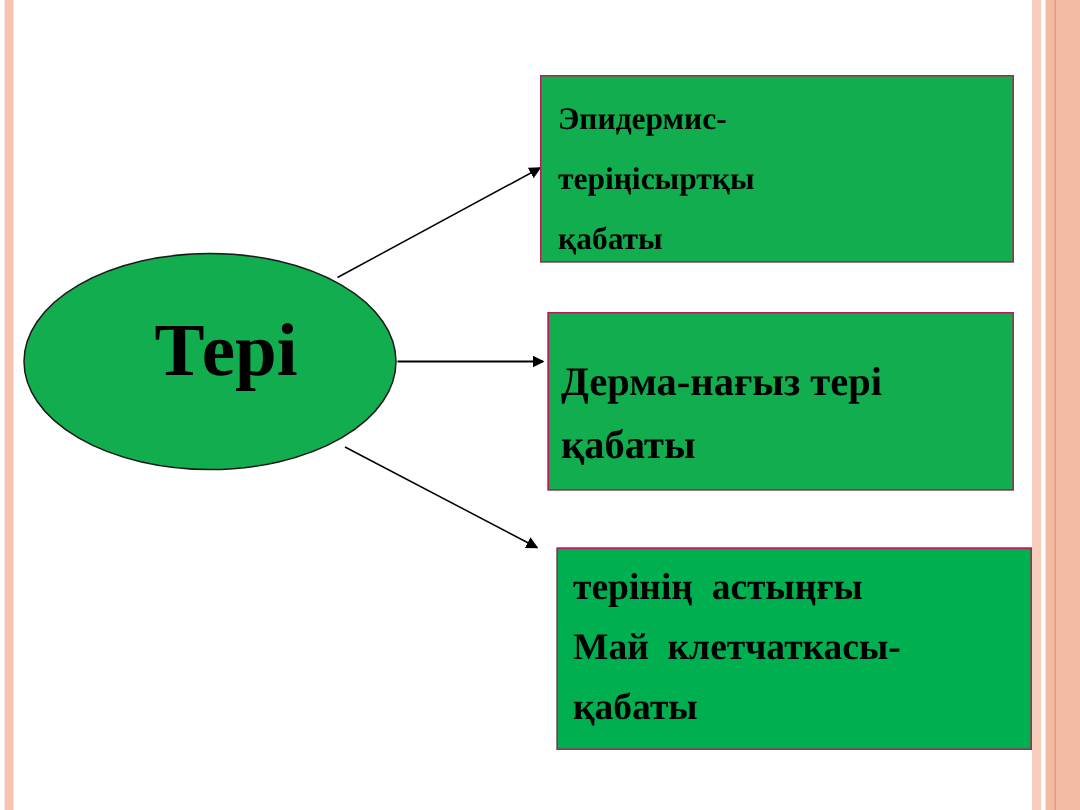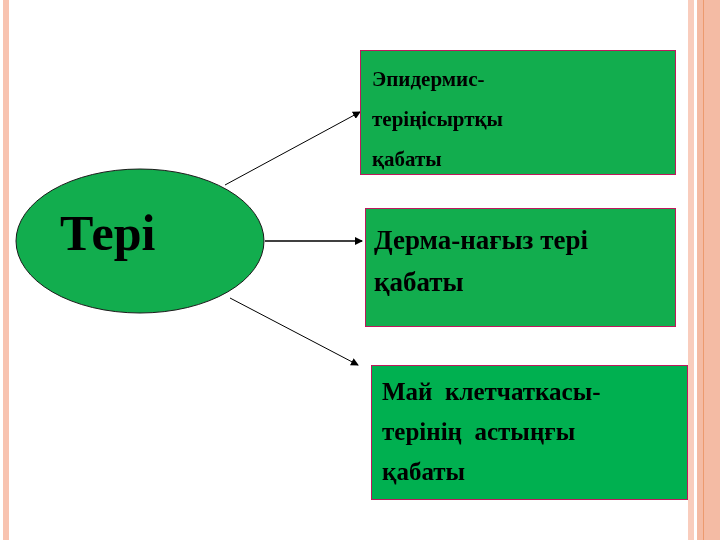--- a/index.html
+++ b/index.html
@@ -1,19 +1,19 @@
 <!DOCTYPE html>
 <html><head>
 <meta charset="utf-8">
 <style>
   html, body { margin:0; padding:0; }
   body { width:720px; height:540px; position:relative; background:#ffffff; overflow:hidden; font-family:"Liberation Serif", "DejaVu Serif", serif; }
   .stripe { position:absolute; top:0; height:540px; }
   .node-box { position:absolute; box-sizing:border-box; border:1px solid #be185d; color:#000; font-weight:bold; line-height:1.45; }
-  .ellipse-label { position:absolute; font-weight:bold; color:#000; }
+  .ellipse-label { position:absolute; font-weight:bold; color:#000;margin-left:43px; }
   svg.arrows { position:absolute; left:0; top:0; }
 </style>
 </head>
 <body>
 
 <div class="stripe" style="left:3px;width:6px;background:#f8c3b0;"></div>
 <div class="stripe" style="left:688px;width:6px;background:#f9cdbd;"></div>
 <div class="stripe" style="left:697px;width:23px;background:#f4bba4;"></div>
 <div class="stripe" style="left:703px;width:1px;background:#ec9a6e;"></div>
 
@@ -30,22 +30,22 @@
 </svg>
 
 <div class="ellipse-label" style="left:60px;top:204px;font-size:50px;">Тері</div>
 
 <div class="node-box" style="left:360px;top:50px;width:316px;height:125px;background:#12ad4e;padding:8px 0 0 11px;font-size:21px;line-height:1.9;">
   <div style="line-height:40px;">Эпидермис-</div>
   <div style="line-height:40px;">теріңісыртқы</div>
   <div style="line-height:40px;">қабаты</div>
 </div>
 
-<div class="node-box" style="left:365px;top:208px;width:311px;height:119px;background:#12ad4e;padding:10px 0 0 8px;font-size:27px;">
+<div class="node-box" style="left:365px;top:208px;width:311px;height:119px;background:#12ad4e;padding:24px 0 0 8px;font-size:27px;">
   <div style="line-height:42px;">Дерма-нағыз тері</div>
   <div style="line-height:42px;">қабаты</div>
 </div>
 
 <div class="node-box" style="left:371px;top:365px;width:317px;height:135px;background:#00b050;padding:6px 0 0 10px;font-size:25px;">
+  <div style="line-height:40px;white-space:pre;">терінің  астыңғы</div>
   <div style="line-height:40px;white-space:pre;">Май  клетчаткасы-</div>
-  <div style="line-height:40px;white-space:pre;">терінің  астыңғы</div>
   <div style="line-height:40px;white-space:pre;">қабаты</div>
 </div>
 
 </body></html>

